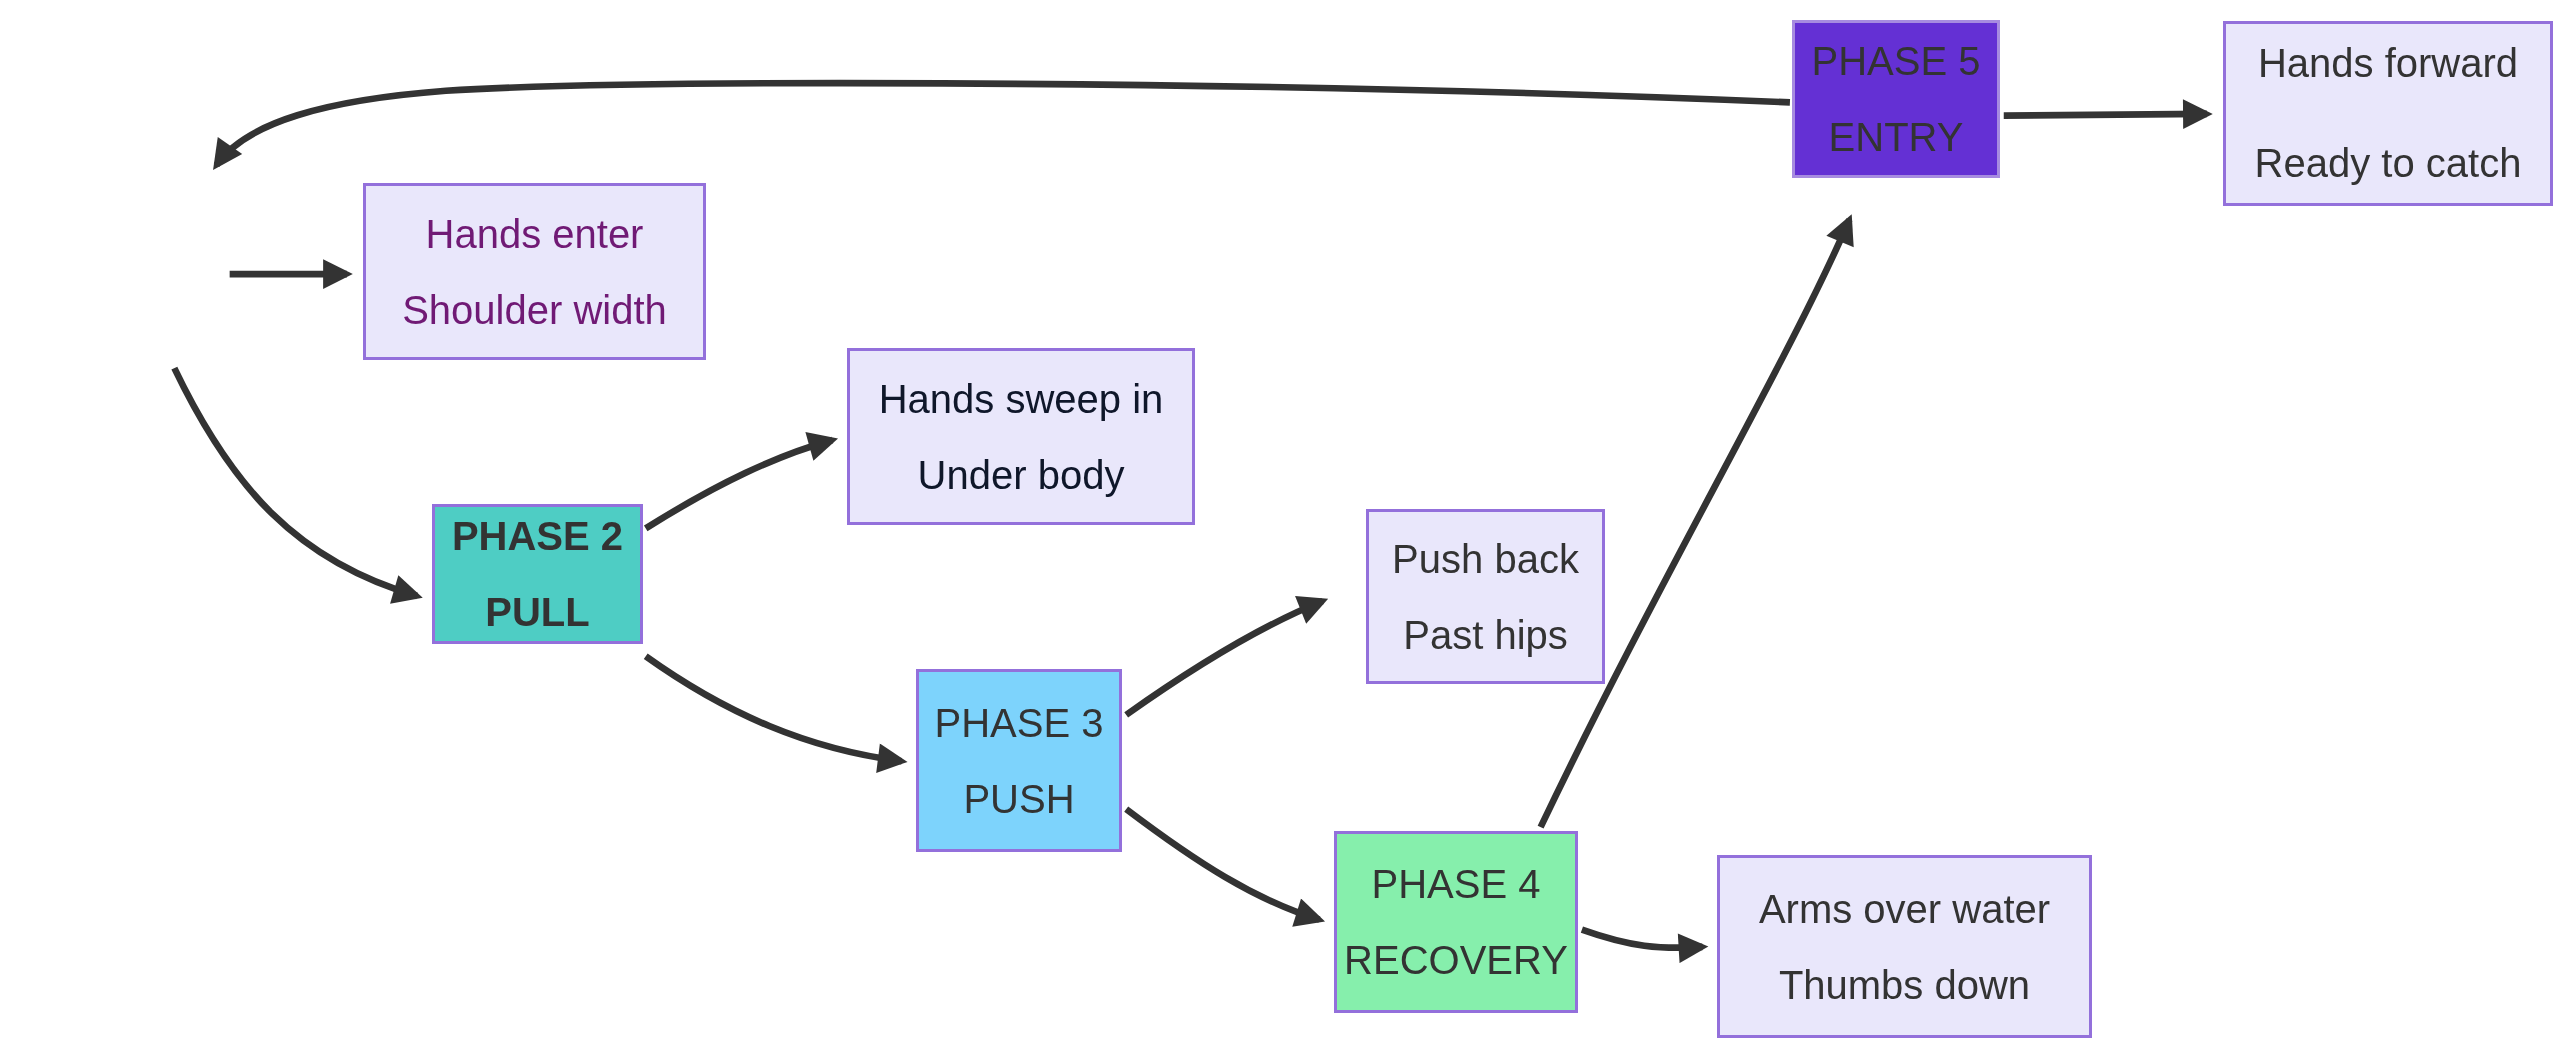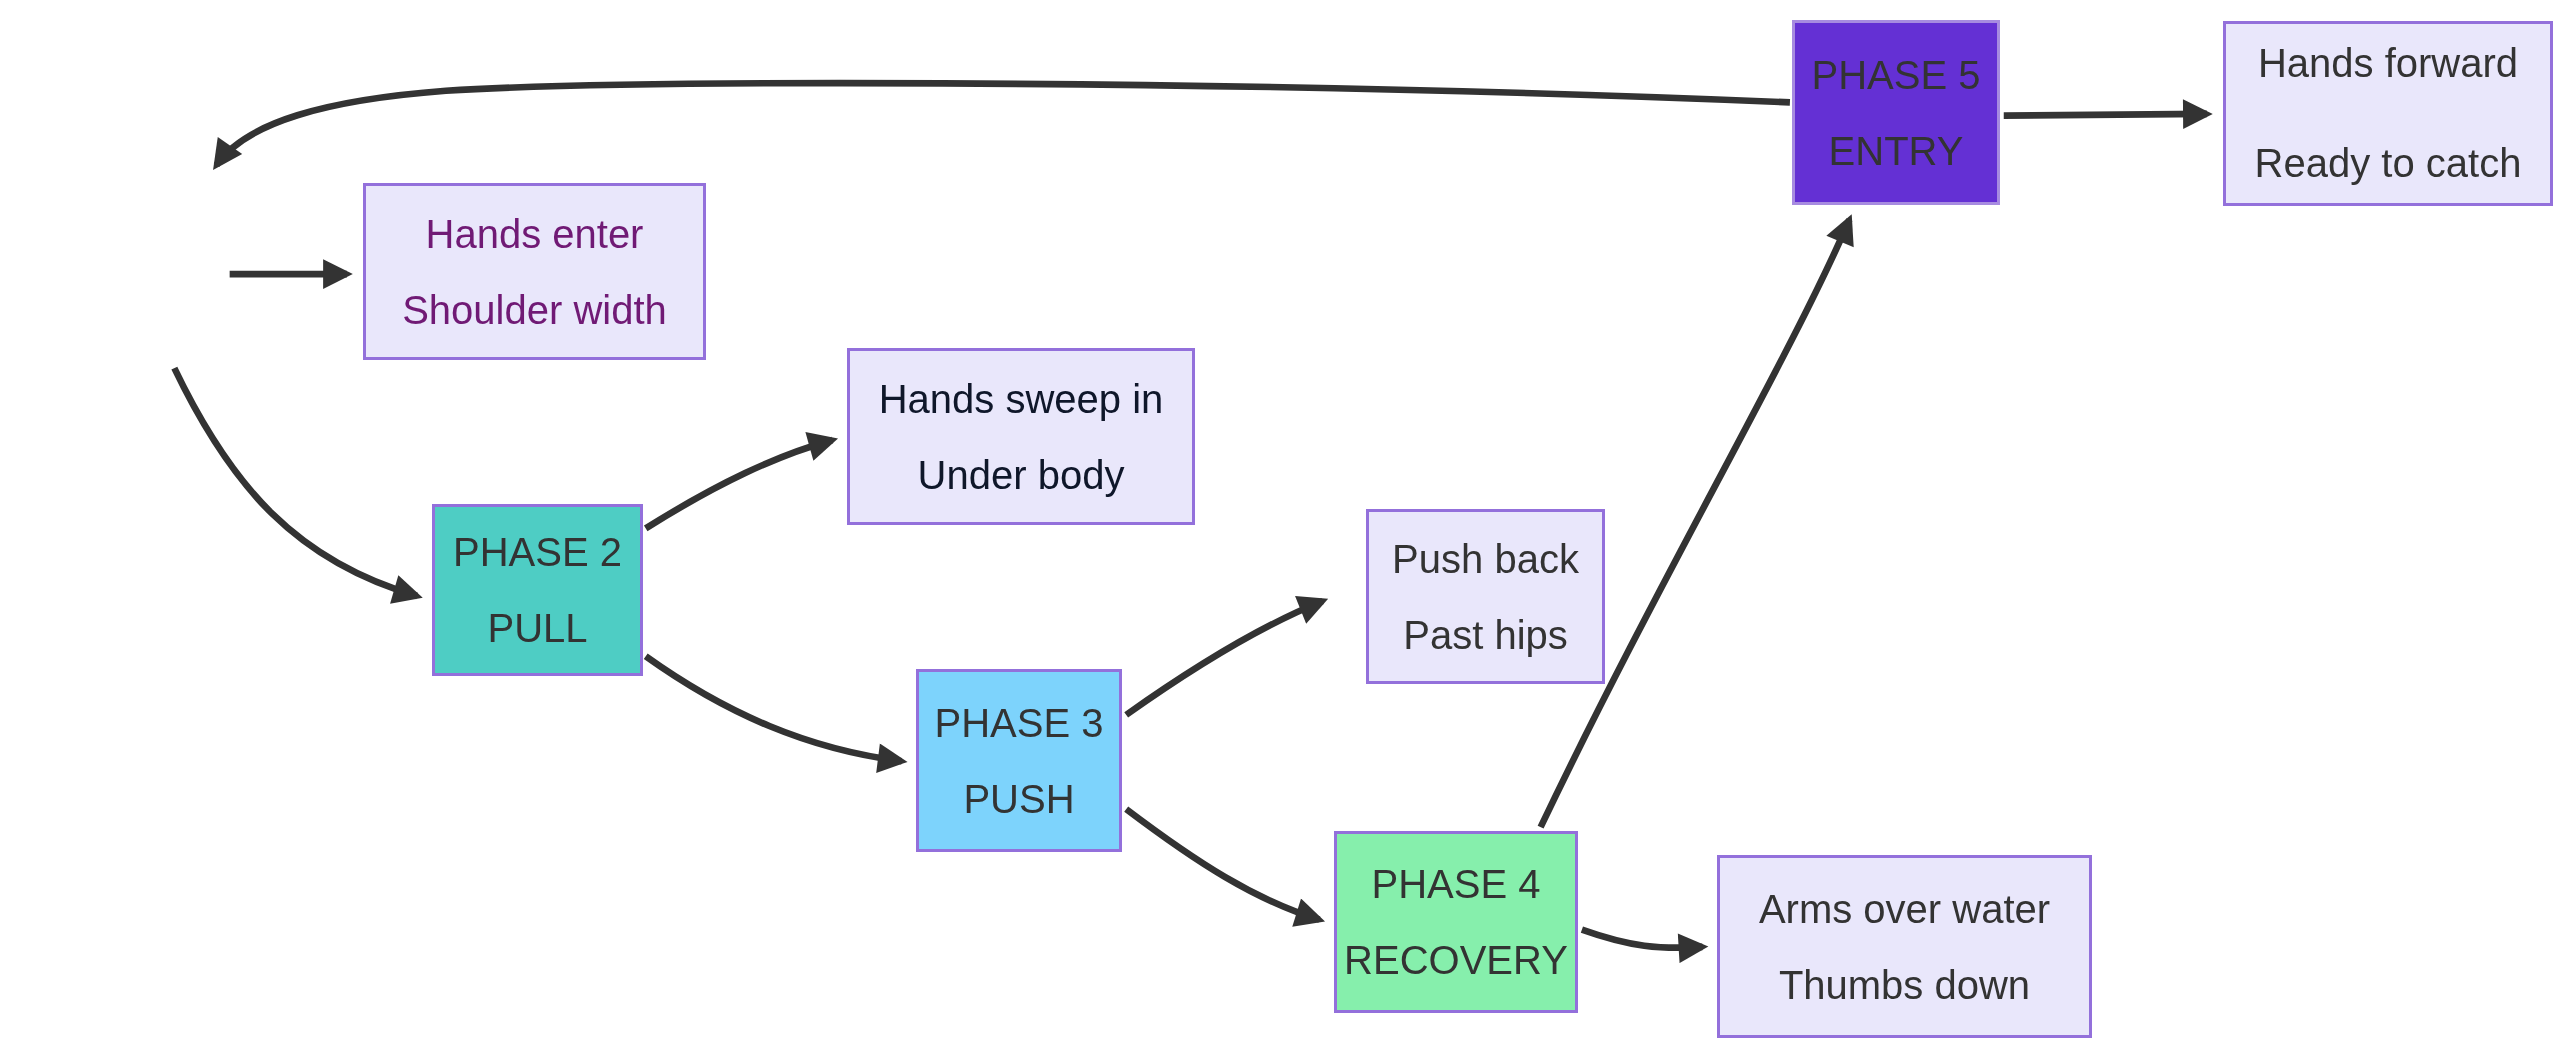--- a/index.html
+++ b/index.html
@@ -57,21 +57,21 @@
       <path d="M 1364 980 C 1450 1045, 1520 1090, 1598 1114" fill="none" stroke="#333333" stroke-width="8" marker-end="url(#arrowhead)"></path>
       <path d="M 1916 1126 C 1975 1147, 2010 1150, 2062 1147" fill="none" stroke="#333333" stroke-width="8" marker-end="url(#arrowhead)"></path>
       <path d="M 1866 1002 C 2010 700, 2170 430, 2240 266" fill="none" stroke="#333333" stroke-width="8" marker-end="url(#arrowhead)"></path>
       <path d="M 2427 140 L 2673 138" fill="none" stroke="#333333" stroke-width="8" marker-end="url(#arrowhead)"></path>
       <path d="M 2168 124 C 1500 96, 760 96, 540 110 C 395 121, 298 148, 262 200" fill="none" stroke="#333333" stroke-width="8" marker-end="url(#arrowhead)"></path>
     </svg>
     <div class="node note" style="left: 363px; top: 183px; width: 343px; height: 177px; background: rgb(233, 231, 251); border-color: rgb(147, 112, 219); color: #701a75;">
       <div class="line">Hands enter</div>
       <div class="line">Shoulder width</div>
     </div>
-    <div class="node phase" style="left: 432px; top: 504px; width: 211px; height: 172px; background: rgb(78, 205, 196); border-color: rgb(147, 112, 219); color: rgb(51, 51, 51);">
+    <div class="node phase" style="left: 432px; top: 504px; width: 211px; height: 140px; background: rgb(78, 205, 196); border-color: rgb(147, 112, 219); color: rgb(51, 51, 51); font-weight: bold;">
       <div class="line">PHASE 2</div>
       <div class="line">PULL</div>
     </div>
     <div class="node note" style="left: 847px; top: 348px; width: 348px; height: 177px; background: rgb(233, 231, 251); border-color: rgb(147, 112, 219); color: #0f172a;">
       <div class="line">Hands sweep in</div>
       <div class="line">Under body</div>
     </div>
     <div class="node phase" style="left: 916px; top: 669px; width: 206px; height: 183px; background: #7dd3fc; border-color: rgb(147, 112, 219); color: rgb(51, 51, 51);">
       <div class="line">PHASE 3</div>
       <div class="line">PUSH</div>
@@ -81,21 +81,21 @@
       <div class="line">Past hips</div>
     </div>
     <div class="node phase" style="left: 1334px; top: 831px; width: 244px; height: 182px; background: #86efac; border-color: rgb(147, 112, 219); color: rgb(51, 51, 51); text-align: center;">
       <div class="line">PHASE 4</div>
       <div class="line">RECOVERY</div>
     </div>
     <div class="node note" style="left: 1717px; top: 855px; width: 375px; height: 183px; background: rgb(233, 231, 251); border-color: rgb(147, 112, 219); color: rgb(51, 51, 51);">
       <div class="line">Arms over water</div>
       <div class="line">Thumbs down</div>
     </div>
-    <div class="node phase" style="left: 1792px; top: 20px; width: 208px; height: 185px; background: rgb(100, 48, 212); border-color: rgb(167, 139, 224); color: rgb(51, 51, 51);">
+    <div class="node phase" style="left: 1792px; top: 20px; width: 208px; height: 158px; background: rgb(100, 48, 212); border-color: rgb(167, 139, 224); color: rgb(51, 51, 51);">
       <div class="line">PHASE 5</div>
       <div class="line">ENTRY</div>
     </div>
     <div class="node note" style="left: 2223px; top: 20.6px; width: 330px; height: 185px; background: rgb(233, 231, 251); border-color: rgb(147, 112, 219); color: rgb(51, 51, 51); gap: 24px;">
       <div class="line">Hands forward</div>
       <div class="line">Ready to catch</div>
     </div>
   </div>
 
 

